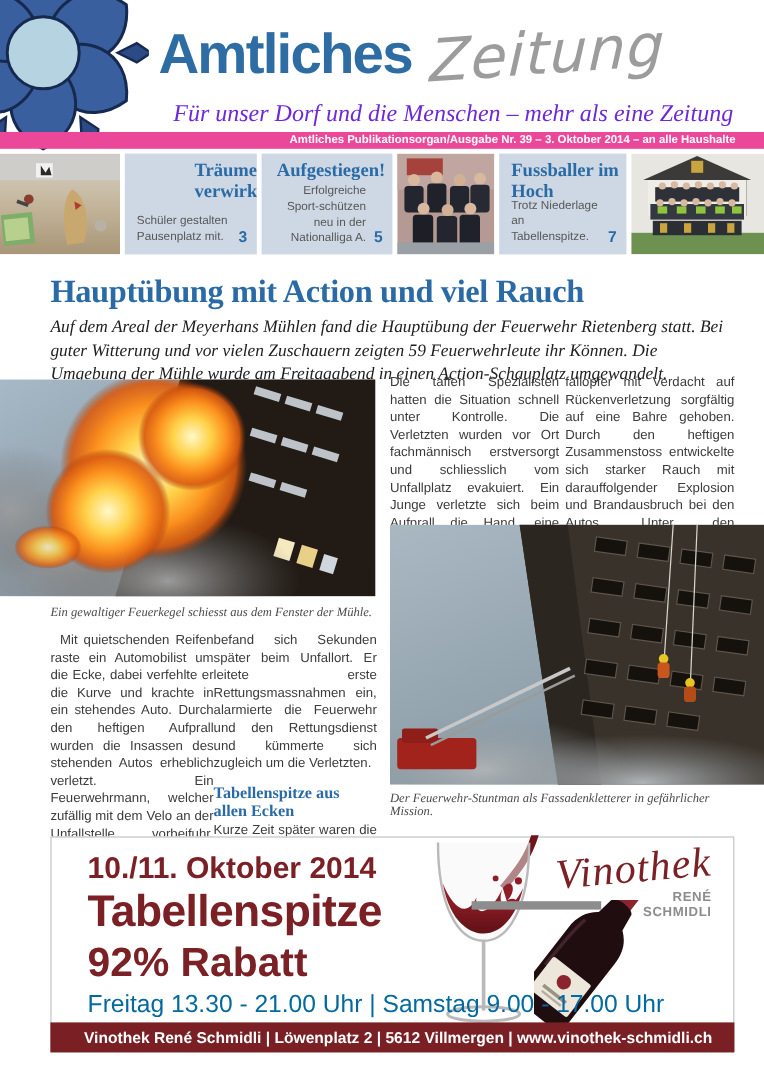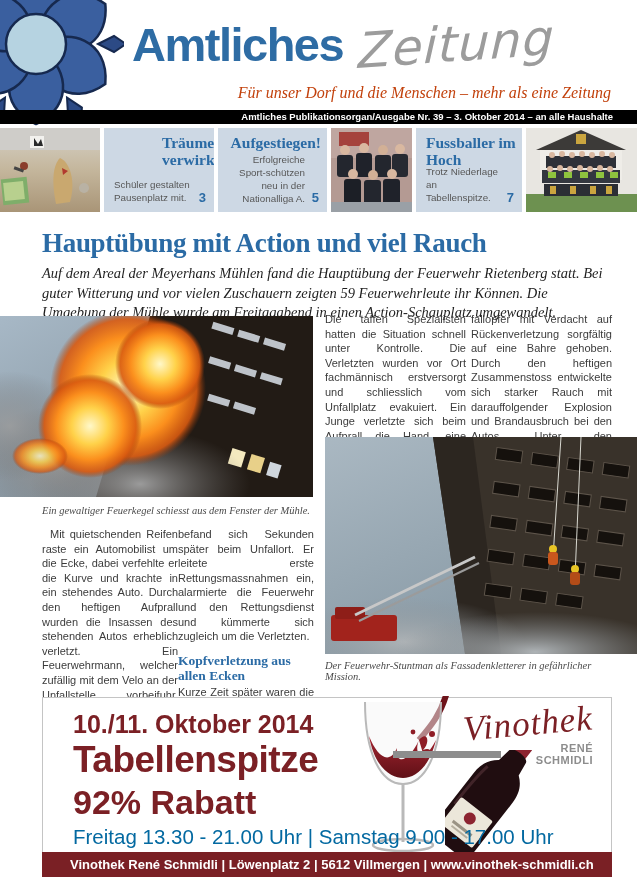--- a/index.html
+++ b/index.html
@@ -16,25 +16,25 @@
     font-size:47px; color:#2e6ca4; letter-spacing:-1.5px;
   }
   .title-script {
     display:inline-block; font-family:"DejaVu Sans", sans-serif; font-style:italic;
     font-size:49px; color:#9c9c9c; transform:rotate(-4deg) skewX(-6deg);
     margin-left:10px; letter-spacing:1px;
   }
   .tagline {
     position:absolute; right:26px; top:84px;
     font-family:"Liberation Serif", serif; font-style:italic;
-    font-size:16px; color:#c2410c;
+    font-size:20px; color:#6d28d9;
   }
   .issue-bar {
     position:absolute; left:0; top:110px; width:637px; height:14px;
-    background:#000000; color:#ffffff; font-size:9.5px; font-weight:bold;
+    background:#ec4899; color:#ffffff; font-size:9.5px; font-weight:bold;
     text-align:right; line-height:14px; padding-right:24px;
   }
   
   .teaser-cell { position:absolute; top:128px; height:84px; overflow:hidden; }
   .tbox { background:#cdd8e4; }
   .tbox .t-title {
     padding:7px 6px 0 10px; font-family:"Liberation Serif", serif; font-weight:bold;
     font-size:15.5px; line-height:1.08; color:#2b6ba5;
   }
   .tbox .t-text {
@@ -374,21 +374,21 @@
         <line x1="30" y1="178" x2="150" y2="120" stroke="#c8c8c8" stroke-width="3"></line>
         <line x1="34" y1="184" x2="154" y2="126" stroke="#9b9b9b" stroke-width="2"></line>
       </g>
     </svg>
   </div>
   <div class="caption" style="left:325px; top:660px; width:300px;">Der Feuerwehr-Stuntman als Fassadenkletterer in gefährlicher Mission.</div>
 
   <div class="col indent" style="left:42px; top:527px; width:136px;">Mit quietschenden Reifen raste ein Automobilist um die Ecke, dabei verfehlte er die Kurve und krachte in ein stehendes Auto. Durch den heftigen Aufprall wurden die Insassen des stehenden Autos erheblich verletzt. Ein Feuerwehrmann, welcher zufällig mit dem Velo an der Unfallstelle vorbeifuhr, leistete blitzartig erste Hilfe. Er schlüpfte in Windeseile in seine mitgeführte Uniform und</div>
   <div class="col" style="left:178px; top:527px; width:136px;">
     <div>befand sich Sekunden später beim Unfallort. Er leitete erste Rettungsmassnahmen ein, alarmierte die Feuerwehr und den Rettungsdienst und kümmerte sich zugleich um die Verletzten.</div>
-    <div class="subhead">Kopfverletzung aus allen Ecken</div>
+    <div class="subhead">Tabellenspitze aus allen Ecken</div>
     <div>Kurze Zeit später waren die Sirenen der Rettungsfahrzeuge von Feuerwehr und Sanität zu hören.</div>
   </div>
 
   <div class="ad">
     <div class="ad-date">10./11. Oktober 2014</div>
     <div class="ad-title">Tabellenspitze</div>
     <div class="ad-disc">92% Rabatt</div>
     <div class="ad-hours">Freitag 13.30 - 21.00 Uhr  |  Samstag 9.00 - 17.00 Uhr</div>
 
     <div class="glass-wrap">

